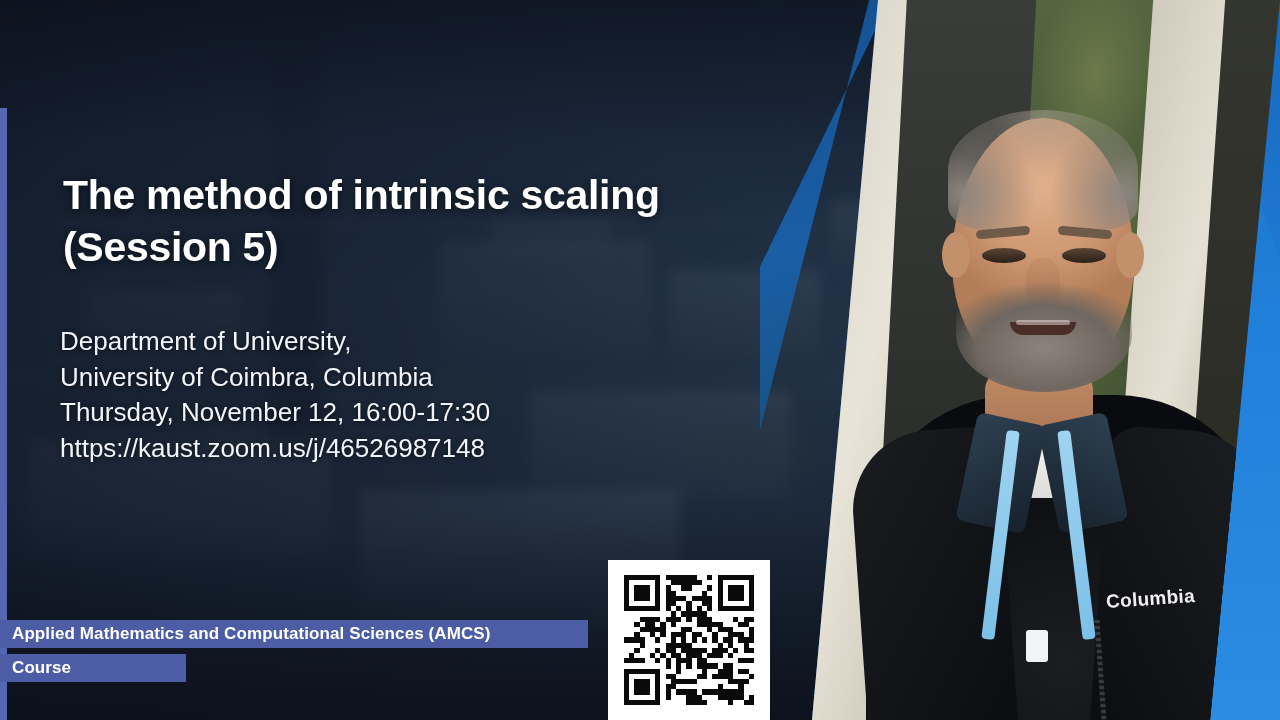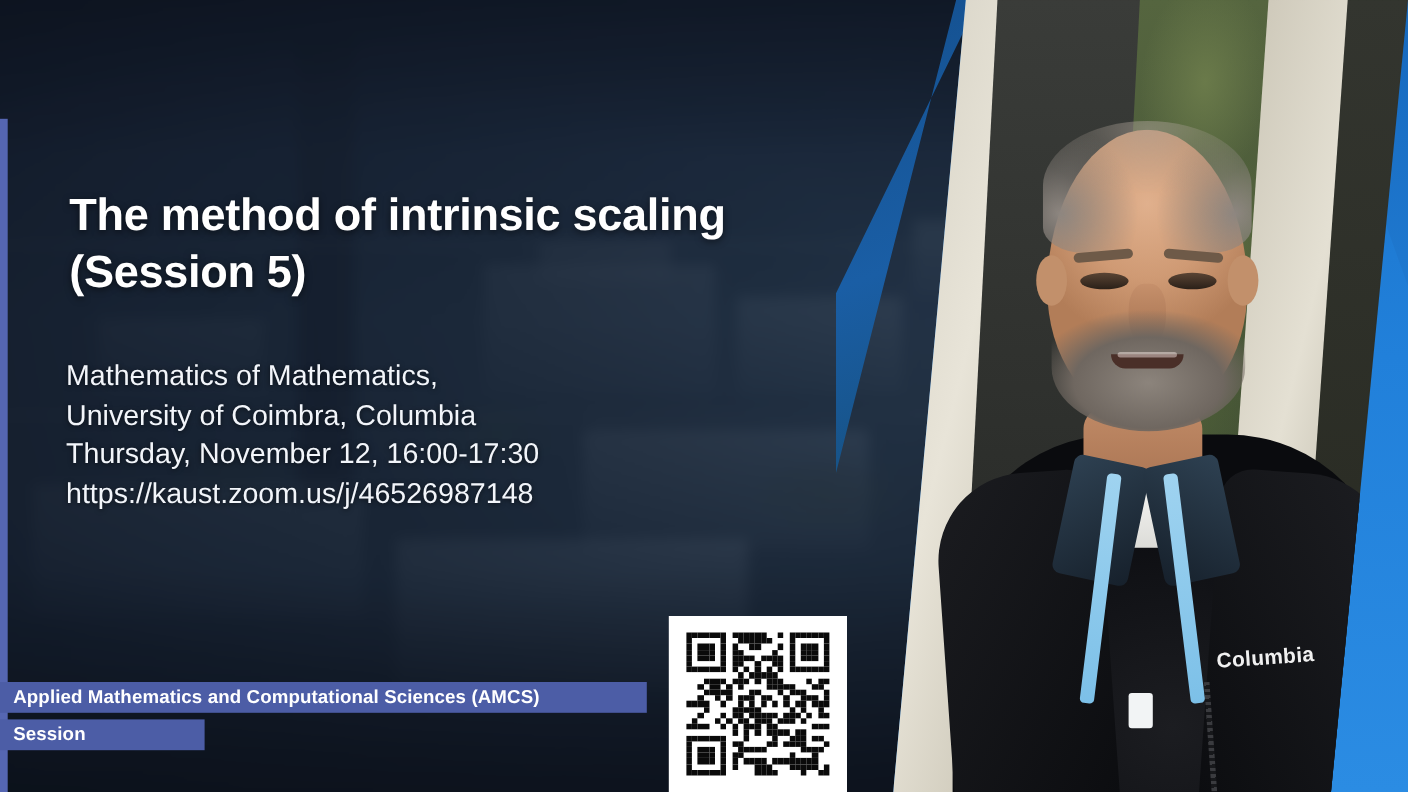--- a/index.html
+++ b/index.html
@@ -398,31 +398,31 @@
       <div class="photo-soften"></div>
     </div>
   </div>
 
   <div class="left-strip"></div>
 
 
   <div class="title">The method of intrinsic scaling (Session 5)</div>
 
   <div class="details">
-    <div>Mathematics of Mathematics,</div>
+    <div>Department of University,</div>
     <div>University of Coimbra, Columbia</div>
     <div>Thursday, November 12, 16:00-17:30</div>
     <div>https://kaust.zoom.us/j/46526987148</div>
   </div>
 
   <div class="tag tag-dept">
     <span>Applied Mathematics and Computational Sciences (AMCS)</span>
   </div>
   <div class="tag tag-type">
-    <span>Session</span>
+    <span>Course</span>
   </div>
 
   <div class="qr-panel">
     <div class="qr-grid" id="qr-grid">
         <i></i>
         <i></i>
         <i></i>
         <i></i>
         <i></i>
         <i></i>

